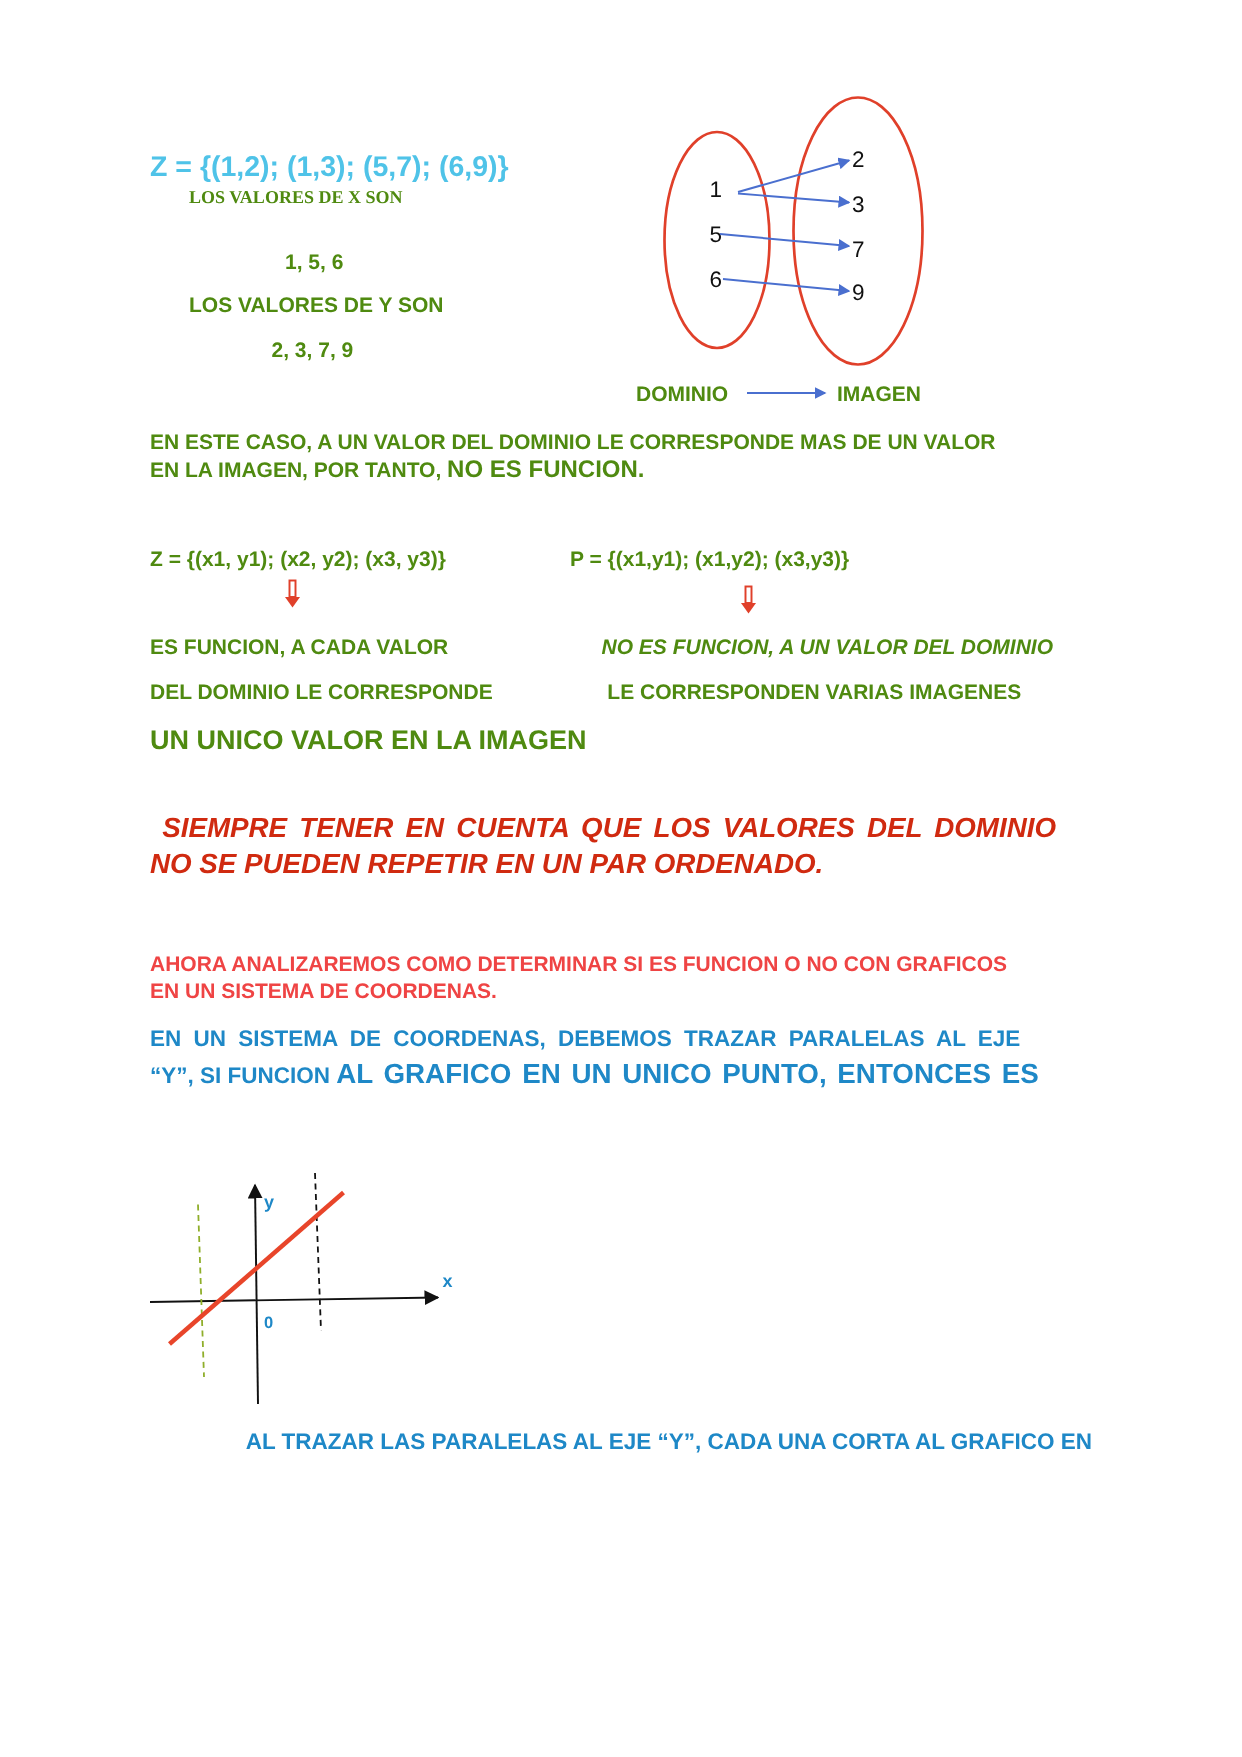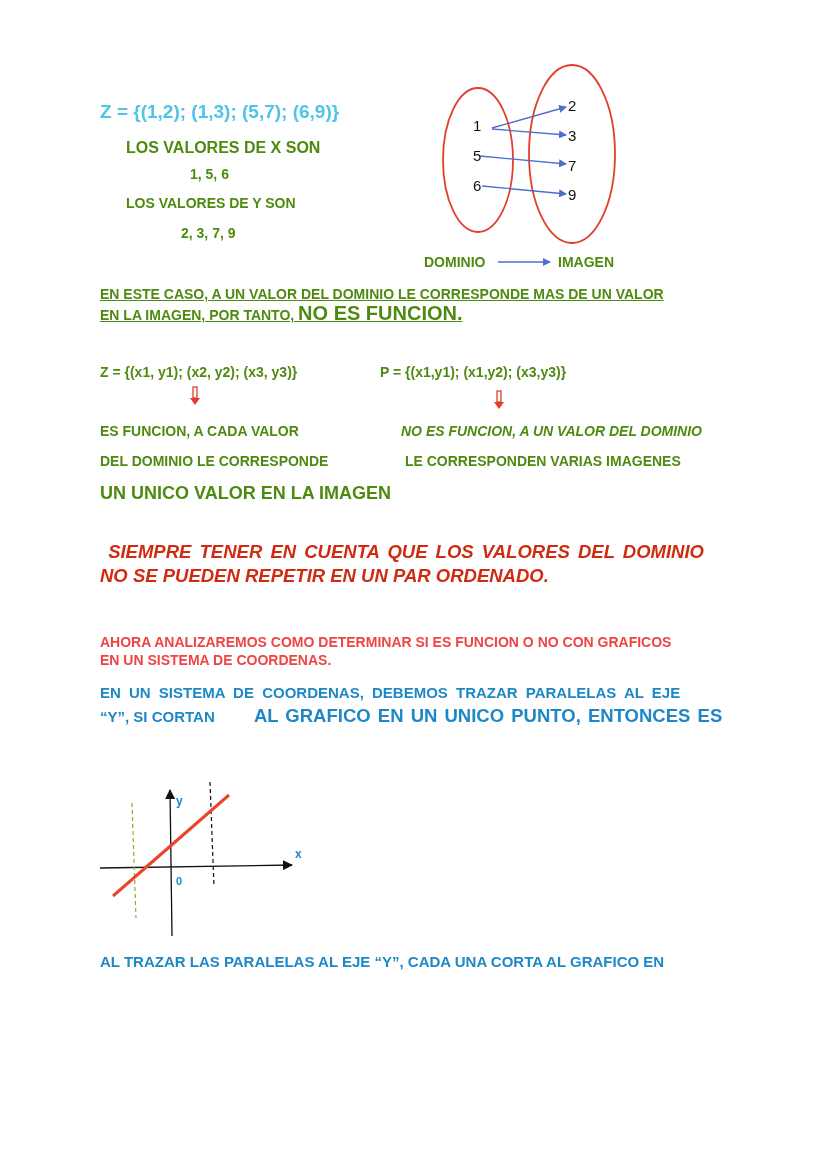--- a/index.html
+++ b/index.html
@@ -11,21 +11,21 @@
   .black { color:#ef4444; font-weight:bold; }
   .blue { color:#1e88c7; font-weight:bold; }
   .para { position:absolute; left:100px; width:628px; }
   .justify { text-align:justify; text-align-last:left; }
   svg text { font-family:"Liberation Sans", sans-serif; }
 </style>
 </head>
 <body>
 
 <div class="abs cyan" style="left:100px; top:101px; font-size:19px;">Z = {(1,2); (1,3); (5,7); (6,9)}</div>
-<div class="abs green" style="left:126px; top:139px; font-size:16px;">LOS VALORES DE X SON</div>
+<div class="abs green" style="left:126px; top:124px; font-size:12px;font-family:Liberation Serif, serif;">LOS VALORES DE X SON</div>
 <div class="abs green" style="left:190px; top:166px; font-size:14px;">1, 5, 6</div>
 <div class="abs green" style="left:126px; top:195px; font-size:14px;">LOS VALORES DE Y SON</div>
 <div class="abs green" style="left:181px; top:225px; font-size:14px;">2, 3, 7, 9</div>
 
 <svg class="abs" style="left:420px; top:55px;" width="230" height="225" viewBox="420 55 230 225">
   <defs>
     <marker id="arrowhead" markerWidth="8" markerHeight="8" refX="7" refY="4" orient="auto" markerUnits="userSpaceOnUse">
       <path d="M0,0 L8,4 L0,8 z" fill="#4a6fcf"></path>
     </marker>
   </defs>
@@ -40,23 +40,23 @@
   <text x="568" y="200" font-size="15" fill="#111">9</text>
   <line x1="492" y1="128" x2="566" y2="107" stroke="#4a6fcf" stroke-width="1.3" marker-end="url(#arrowhead)"></line>
   <line x1="492" y1="129" x2="566" y2="135" stroke="#4a6fcf" stroke-width="1.3" marker-end="url(#arrowhead)"></line>
   <line x1="480" y1="156" x2="566" y2="164" stroke="#4a6fcf" stroke-width="1.3" marker-end="url(#arrowhead)"></line>
   <line x1="482" y1="186" x2="566" y2="194" stroke="#4a6fcf" stroke-width="1.3" marker-end="url(#arrowhead)"></line>
   <text x="424" y="267" font-size="14" font-weight="bold" fill="#4f8a10">DOMINIO</text>
   <line x1="498" y1="262" x2="550" y2="262" stroke="#4a6fcf" stroke-width="1.3" marker-end="url(#arrowhead)"></line>
   <text x="558" y="267" font-size="14" font-weight="bold" fill="#4f8a10">IMAGEN</text>
 </svg>
 
-<div class="para green" style="top:285px; font-size:14px; line-height:19px;text-decoration:underline;">
+<div class="para green" style="top:285px; font-size:14px; line-height:19px;">
   <div>EN ESTE CASO, A UN VALOR DEL DOMINIO LE CORRESPONDE MAS DE UN VALOR</div>
-  <div><span>EN LA IMAGEN, POR TANTO, </span><span style="font-size:20px;">NO ES FUNCION.</span></div>
+  <div><span>EN LA IMAGEN, POR TANTO, </span><span style="font-size:16px;">NO ES FUNCION.</span></div>
 </div>
 
 <div class="abs green" style="left:100px; top:364px; font-size:14px;">Z = {(x1, y1); (x2, y2); (x3, y3)}</div>
 <svg class="abs" style="left:189px; top:386px;" width="12" height="20" viewBox="0 0 12 20">
   <rect x="4" y="1" width="4" height="11" fill="none" stroke="#e0402a" stroke-width="1.3"></rect>
   <path d="M1,12 L11,12 L6,19 z" fill="#e0402a"></path>
 </svg>
 <div class="abs green" style="left:100px; top:423px; font-size:14px;">ES FUNCION, A CADA VALOR</div>
 <div class="abs green" style="left:100px; top:453px; font-size:14px;">DEL DOMINIO LE CORRESPONDE</div>
 <div class="abs green" style="left:100px; top:483px; font-size:18px;">UN UNICO VALOR EN LA IMAGEN</div>
@@ -74,34 +74,34 @@
   <div>NO SE PUEDEN REPETIR EN UN PAR ORDENADO.</div>
 </div>
 
 <div class="para black" style="top:633px; font-size:14px; line-height:18px;">
   <div>AHORA ANALIZAREMOS COMO DETERMINAR SI ES FUNCION O NO CON GRAFICOS</div>
   <div>EN UN SISTEMA DE COORDENAS.</div>
 </div>
 
 <div class="para blue" style="top:681px; font-size:15px; line-height:23px;">
   <div style="word-spacing:4px;">EN UN SISTEMA DE COORDENAS, DEBEMOS TRAZAR PARALELAS AL EJE</div>
-  <div><span style="white-space:pre;">“Y”, SI CORTAN </span><span style="font-size:18.5px; word-spacing:2px;margin-left:35px;">AL GRAFICO EN UN UNICO PUNTO, ENTONCES ES</span></div>
+  <div><span style="white-space:pre;">“Y”, SI FUNCION </span><span style="font-size:18.5px; word-spacing:2px;">AL GRAFICO EN UN UNICO PUNTO, ENTONCES ES</span></div>
 </div>
 
 <svg class="abs" style="left:95px; top:775px;" width="220" height="170" viewBox="95 775 220 170">
   <defs>
     <marker id="axishead" markerWidth="10" markerHeight="10" refX="9" refY="5" orient="auto" markerUnits="userSpaceOnUse">
       <path d="M0,0 L10,5 L0,10 z" fill="#111"></path>
     </marker>
   </defs>
   <line x1="100" y1="868" x2="292" y2="865" stroke="#111" stroke-width="1.3" marker-end="url(#axishead)"></line>
   <line x1="172" y1="936" x2="170" y2="790" stroke="#111" stroke-width="1.3" marker-end="url(#axishead)"></line>
   <line x1="132" y1="803" x2="136" y2="918" stroke="#8fae2a" stroke-width="1.2" stroke-dasharray="4,3"></line>
   <line x1="210" y1="782" x2="214" y2="887" stroke="#111" stroke-width="1.2" stroke-dasharray="4,3"></line>
   <line x1="113" y1="896" x2="229" y2="795" stroke="#e8452a" stroke-width="3"></line>
   <text x="176" y="805" font-size="12" font-weight="bold" fill="#1e88c7">y</text>
   <text x="295" y="858" font-size="12" font-weight="bold" fill="#1e88c7">x</text>
   <text x="176" y="885" font-size="11" font-weight="bold" fill="#1e88c7">0</text>
 </svg>
 
-<div class="para blue" style="top:952px; font-size:15px; line-height:20px;">
+<div class="para blue" style="top:952px; font-size:15px; line-height:20px;text-align:right;">
   <div>AL TRAZAR LAS PARALELAS AL EJE “Y”, CADA UNA CORTA AL GRAFICO EN</div>
 </div>
 
 </body></html>

